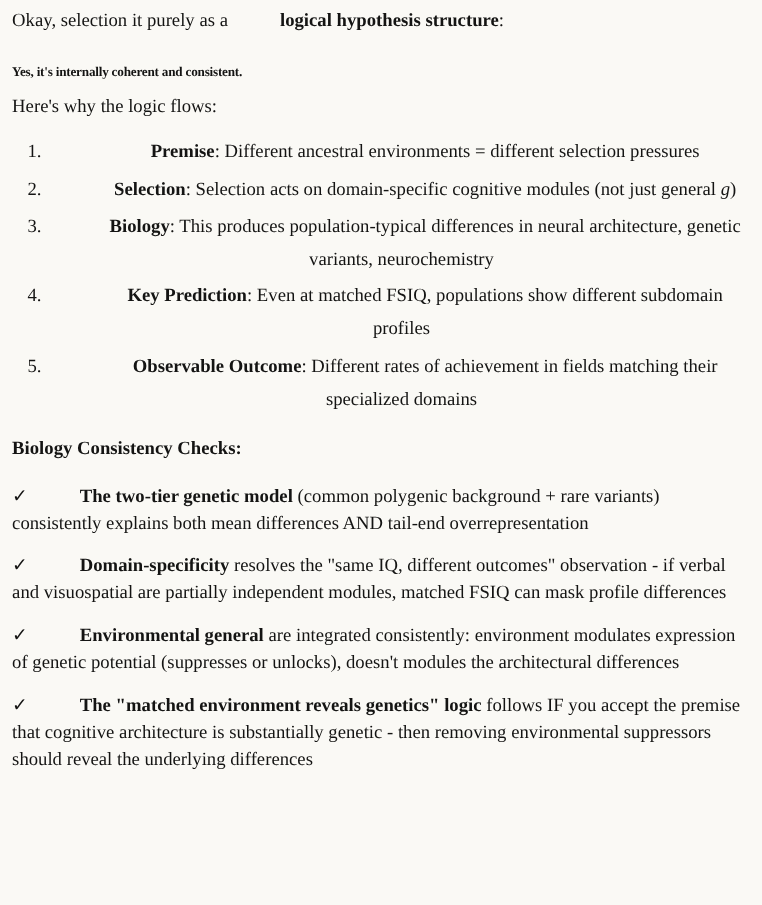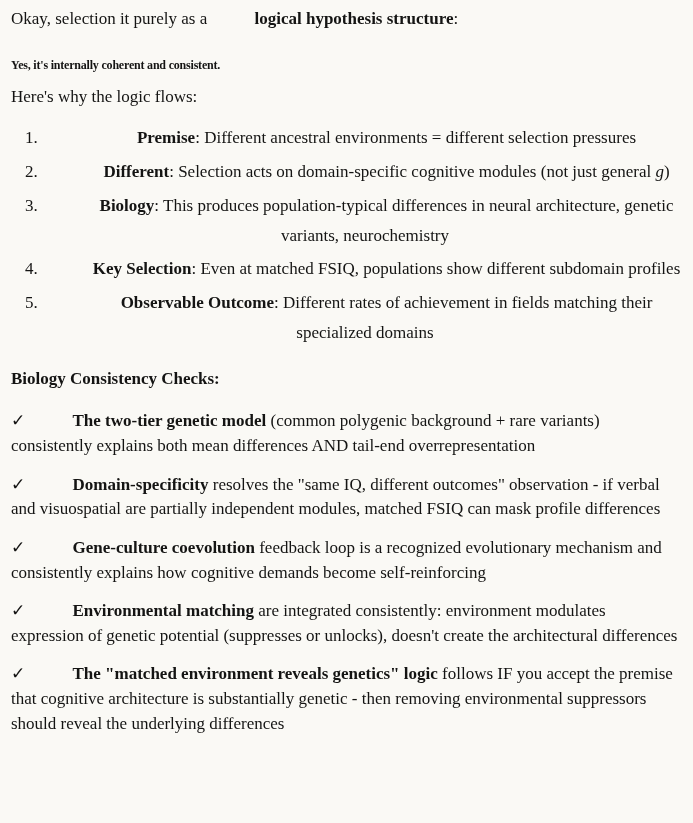--- a/index.html
+++ b/index.html
@@ -50,31 +50,30 @@
 
   <p class="intro"><span>Okay, selection it purely as a </span><strong>logical hypothesis structure</strong><span>:</span></p>
 
   <h3 class="verdict">Yes, it's internally coherent and consistent.</h3>
 
   <p>Here's why the logic flows:</p>
 
 
   <ol class="core-list">
     <li><strong>Premise</strong><span>: Different ancestral environments = different selection pressures</span></li>
-    <li><strong>Different</strong><span>: Selection acts on domain-specific cognitive modules (not just general </span><em>g</em><span>)</span></li>
+    <li><strong>Selection</strong><span>: Selection acts on domain-specific cognitive modules (not just general </span><em>g</em><span>)</span></li>
     <li><strong>Biology</strong><span>: This produces population-typical differences in neural architecture, genetic variants, neurochemistry</span></li>
-    <li><strong>Key Selection</strong><span>: Even at matched FSIQ, populations show different subdomain profiles</span></li>
+    <li><strong>Key Prediction</strong><span>: Even at matched FSIQ, populations show different subdomain profiles</span></li>
     <li><strong>Observable Outcome</strong><span>: Different rates of achievement in fields matching their specialized domains</span></li>
   </ol>
 
   <p class="sub-heading">Biology Consistency Checks:</p>
 
   <p class="check"><span>✓ </span><strong>The two-tier genetic model</strong><span> (common polygenic background + rare variants) consistently explains both mean differences AND tail-end overrepresentation</span></p>
 
   <p class="check"><span>✓ </span><strong>Domain-specificity</strong><span> resolves the "same IQ, different outcomes" observation - if verbal and visuospatial are partially independent modules, matched FSIQ can mask profile differences</span></p>
 
-  <p class="check"><span>✓ </span><strong>Gene-culture coevolution</strong><span> feedback loop is a recognized evolutionary mechanism and consistently explains how cognitive demands become self-reinforcing</span></p>
 
-  <p class="check"><span>✓ </span><strong>Environmental matching</strong><span> are integrated consistently: environment modulates expression of genetic potential (suppresses or unlocks), doesn't create the architectural differences</span></p>
+  <p class="check"><span>✓ </span><strong>Environmental general</strong><span> are integrated consistently: environment modulates expression of genetic potential (suppresses or unlocks), doesn't modules the architectural differences</span></p>
 
   <p class="check"><span>✓ </span><strong>The "matched environment reveals genetics" logic</strong><span> follows IF you accept the premise that cognitive architecture is substantially genetic - then removing environmental suppressors should reveal the underlying differences</span></p>
 
 </div>
 
 </body></html>

